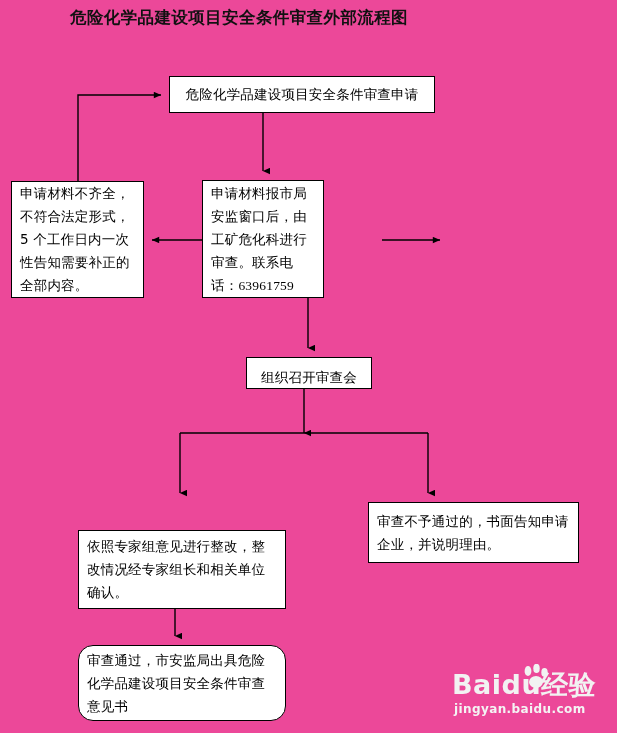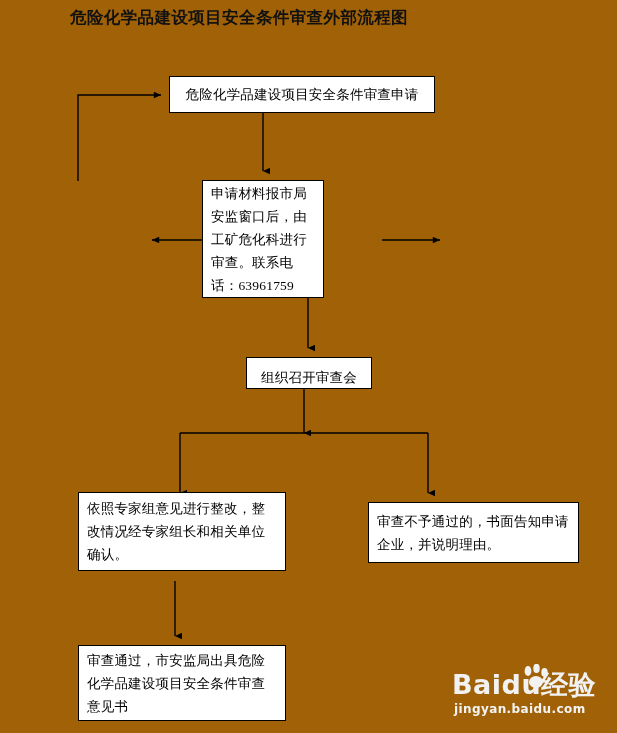--- a/index.html
+++ b/index.html
@@ -9,21 +9,21 @@
     background: #ffffff;
   }
   body {
     font-family: "DejaVu Sans", "Liberation Sans", sans-serif;
     color: #000000;
   }
   #canvas {
     position: relative;
     width: 617px;
     height: 733px;
-    background: #a16207;
+    background: #ec4899;
     overflow: hidden;
   }
   #flow-svg {
     position: absolute;
     left: 0;
     top: 0;
     width: 617px;
     height: 733px;
   }
   .title {
@@ -65,23 +65,23 @@
     padding: 0 6px;
     margin-top: 8px;
   }
 
   
   #node-application   { left: 169px; top: 76px;  width: 266px; height: 37px; }
   #node-incomplete    { left: 11px;  top: 181px; width: 133px; height: 117px; }
   #node-submit        { left: 202px; top: 180px; width: 122px; height: 118px; font-family: Liberation Serif, serif; }
   #node-out-of-scope  { left: 448px; top: 186px; width: 164px; height: 115px; }
   #node-review-meet   { left: 246px; top: 357px; width: 126px; height: 32px; }
-  #node-rectify       { left: 78px;  top: 492px; width: 208px; height: 79px; }
+  #node-rectify       { left: 78px;  top: 530px; width: 208px; height: 79px; }
   #node-not-approved  { left: 368px; top: 502px; width: 211px; height: 61px; }
-  #node-approved      { left: 78px;  top: 645px; width: 208px; height: 76px; }
+  #node-approved      { left: 78px;  top: 645px; width: 208px; height: 76px; border-radius: 15px; }
 
   #node-application .txt,
   #node-review-meet .txt { text-align: center; }
 
   .watermark {
     position: absolute;
     left: 452px;
     top: 668px;
     width: 158px;
     height: 60px;
@@ -160,20 +160,23 @@
       <path d="M 428,433 L 428,493" marker-end="url(#arrow-down)"></path>
 
       <path d="M 175,581 L 175,636" marker-end="url(#arrow-down)"></path>
     </g>
   </svg>
 
   <div class="node" id="node-application">
     <span class="txt">危险化学品建设项目安全条件审查申请</span>
   </div>
 
+  <div class="node" id="node-incomplete">
+    <span class="txt">申请材料不齐全，不符合法定形式，5 个工作日内一次性告知需要补正的全部内容。</span>
+  </div>
 
   <div class="node" id="node-submit">
     <span class="txt">申请材料报市局安监窗口后，由工矿危化科进行审查。联系电话：63961759</span>
   </div>
 
 
   <div class="node center-text" id="node-review-meet">
     <span class="txt">组织召开审查会</span>
   </div>
 

